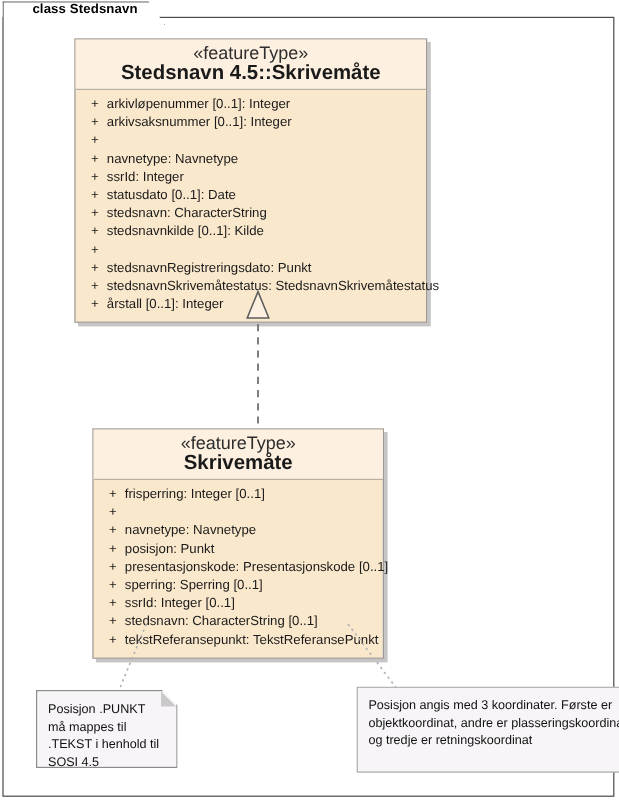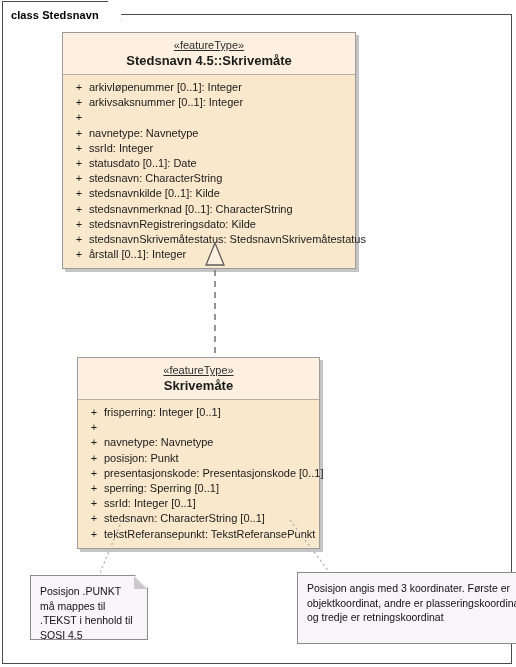--- a/index.html
+++ b/index.html
@@ -29,23 +29,23 @@
   }
   #frame-tab {
     position: absolute;
     left: 2px;
     top: 1px;
     height: 20px;
     box-sizing: border-box;
     border: 1px solid #4a4a4a;
     border-bottom: none;
     background: #ffffff;
-    padding: 0 22px 0 8px;
+    padding: 0 22px 0 24px;
     display: flex;
-    align-items: flex-end;
+    align-items: flex-start;
     z-index: 4;
     clip-path: polygon(0 0, calc(100% - 14px) 0, 100% 100%, 0 100%);
   }
   #frame-tab-label {
     font-size: 11px;
     font-weight: bold;
     color: #000;
     white-space: nowrap;
     letter-spacing: .1px;
   }
@@ -68,27 +68,26 @@
     background: #fae8cd;
     box-shadow: 3px 3px 0 0 rgba(150,150,150,.55);
   }
   .uml-head {
     background: #fdf0e0;
     border-bottom: 1px solid #b9b0a4;
     padding: 5px 6px 6px 6px;
     text-align: center;
   }
   .stereotype {
-    font-size: 11px;
+    font-size: 15px;
     color: #2d2d2d;
     line-height: 14px;
-    text-decoration: underline;
   }
   .class-title {
-    font-size: 13px;
+    font-size: 17px;
     font-weight: bold;
     color: #1a1a1a;
     line-height: 15px;
     margin-top: 1px;
   }
   .uml-attrs {
     padding: 5px 0 6px 0;
   }
   .attr {
     display: flex;
@@ -195,25 +194,24 @@
       <div class="attr">
         <span class="attr-vis">+</span>
         <span class="attr-text">stedsnavn: CharacterString</span>
       </div>
       <div class="attr">
         <span class="attr-vis">+</span>
         <span class="attr-text">stedsnavnkilde [0..1]: Kilde</span>
       </div>
       <div class="attr">
         <span class="attr-vis">+</span>
-        <span class="attr-text">stedsnavnmerknad [0..1]: CharacterString</span>
-      </div>
-      <div class="attr">
-        <span class="attr-vis">+</span>
-        <span class="attr-text">stedsnavnRegistreringsdato: Kilde</span>
+      </div>
+      <div class="attr">
+        <span class="attr-vis">+</span>
+        <span class="attr-text">stedsnavnRegistreringsdato: Punkt</span>
       </div>
       <div class="attr">
         <span class="attr-vis">+</span>
         <span class="attr-text">stedsnavnSkrivemåtestatus: StedsnavnSkrivemåtestatus</span>
       </div>
       <div class="attr">
         <span class="attr-vis">+</span>
         <span class="attr-text">årstall [0..1]: Integer</span>
       </div>
     </div>

